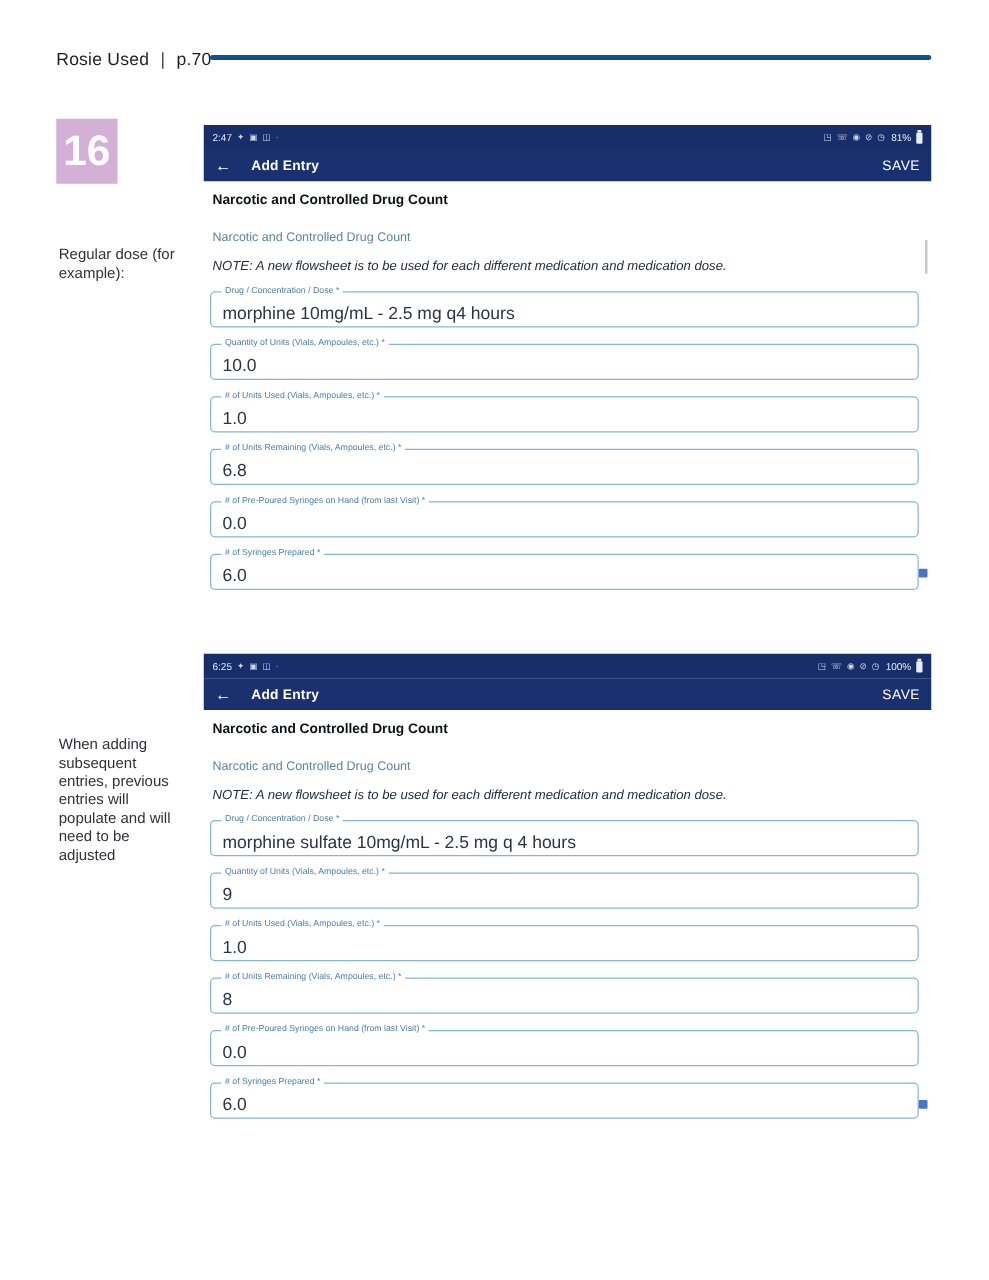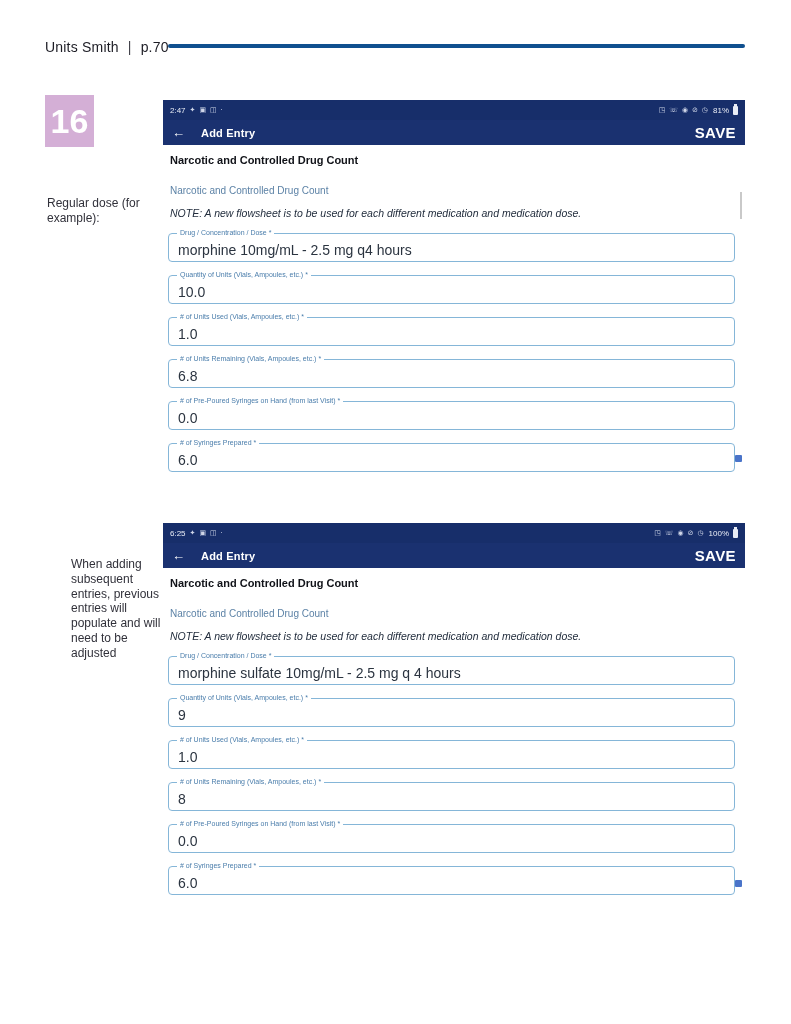--- a/index.html
+++ b/index.html
@@ -12,38 +12,38 @@
   .doc-header .sep { margin:0 9px; color:#44444c; }
   .header-rule { position:absolute; left:168px; top:44px; width:577px; height:4px; background:#10508f; border-radius:2px; }
 
   
   .step-badge { position:absolute; left:45px; top:95px; width:49px; height:52px; background:#d4afd6;
     color:#ffffff; font-size:34px; font-weight:bold; display:flex; align-items:center; justify-content:center; }
 
   
   .annotation { position:absolute; left:47px; font-size:12px; line-height:1.23; color:#31313a; }
   .annotation.a1 { top:196px; width:96px; }
-  .annotation.a2 { top:557px; width:100px;margin-left:24px; }
+  .annotation.a2 { top:588px; width:100px; }
 
   
   .screen { position:absolute; left:163px; width:582px; background:#ffffff; }
   .screen.s1 { top:100px; height:363px; }
   .screen.s2 { top:523px; height:365px; }
 
   .statusbar { height:15px; background:#172e6a; color:#e8ecf5; display:flex; align-items:center;
     justify-content:space-between; padding:10px 7px; font-size:8px; }
   .sb-left, .sb-right { display:flex; align-items:center; gap:4px; }
   .sb-icons { font-size:7px; color:#cfd6e8; letter-spacing:1px; }
   .battery-icon { display:inline-block; width:5px; height:9px; background:#e8ecf5; border-radius:1px; position:relative; }
   .battery-icon:before { content:""; position:absolute; top:-2px; left:1px; width:3px; height:2px; background:#e8ecf5; }
 
   .appbar { height:25px; background:#1a3170; color:#ffffff; display:flex; align-items:center; padding:0 9px; }
   .appbar .back { font-size:13px; margin-right:16px; cursor:pointer; }
   .appbar .bar-title { font-size:11px; font-weight:bold; letter-spacing:.2px; }
-  .appbar .save { margin-left:auto; font-size:15px; font-weight:bold; letter-spacing:.4px; cursor:pointer; }
+  .appbar .save { margin-left:auto; font-size:11px; font-weight:normal; letter-spacing:.4px; cursor:pointer; }
 
   .content { padding:9px 10px 0 5px; position:relative; }
   .form-title { font-size:11px; font-weight:bold; color:#101218; margin-left:2px; }
   .form-subtitle { font-size:10px; color:#5c82a6; margin-top:19px; margin-left:2px; }
   .form-note { font-size:10.5px; color:#222d3d; margin-top:11px; margin-left:2px;font-style:italic; }
 
   .field { position:relative; height:29px; margin-top:13px; border:1px solid #85b6d8; border-radius:4px;
     background:#ffffff; display:flex; align-items:center; padding:4px 0 0 9px; cursor:text; }
   .field.first { margin-top:14px; }
   .field-label { position:absolute; top:-5px; left:8px; background:#ffffff; padding:0 3px;
@@ -52,21 +52,21 @@
 
   .scroll-track { position:absolute; right:3px; top:92px; width:2px; height:27px; background:#c9c9c9; }
   .scroll-handle { position:absolute; right:3px; bottom:1px; width:7px; height:7px; background:#4a74c9; border-radius:1px; }
 </style>
 </head>
 <body>
 
 <div class="page">
 
   <div class="doc-header">
-    <span>Units Smith</span><span class="sep">|</span><span>p.70</span>
+    <span>Rosie Used</span><span class="sep">|</span><span>p.70</span>
   </div>
   <div class="header-rule"></div>
 
   <div class="step-badge">16</div>
 
   <div class="annotation a1">Regular dose (for example):</div>
   <div class="annotation a2">When adding subsequent entries, previous entries will populate and will need to be adjusted</div>
 
   <div class="screen s1">
     <div class="statusbar">

